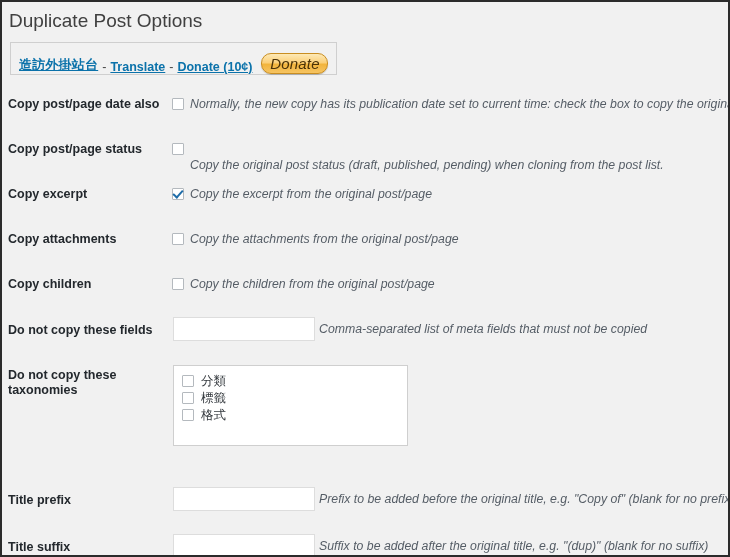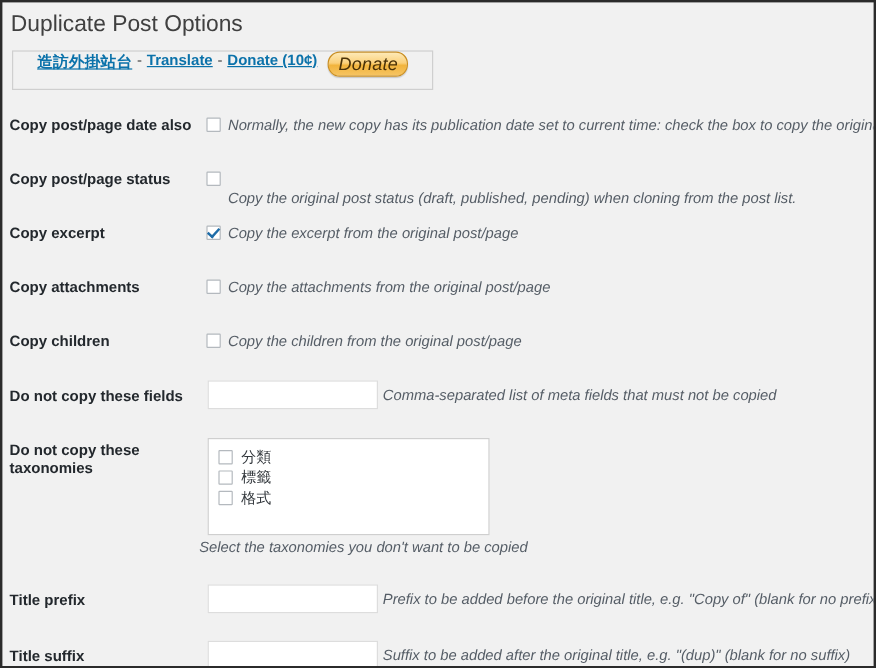--- a/index.html
+++ b/index.html
@@ -41,23 +41,23 @@
 
   
   .linkbar {
     position: absolute;
     left: 8px;
     top: 40px;
     height: 33px;
     box-sizing: border-box;
     border: 1px solid #cfcfcf;
     background: #f1f1f1;
-    padding: 0 20px;
+    padding: 0 8px;
     display: flex;
-    align-items: flex-start;
+    align-items: flex-end;
     white-space: nowrap;
   }
   .linkbar a {
     color: #0b72aa;
     text-decoration: underline;
     font-size: 12.5px;
     font-weight: 600;
     cursor: pointer;
   }
   .linkbar .lb-cjk {
@@ -272,21 +272,20 @@
     <div class="taxrow">
       <span class="tcb"></span>
       <span class="tlabel">標籤</span>
     </div>
     <div class="taxrow">
       <span class="tcb"></span>
       <span class="tlabel">格式</span>
     </div>
   </div>
 
-  <div class="taxhint">Select the taxonomies you don't want to be copied</div>
 
   <div class="row" style="top:489px;">
     <div class="row-label" style="top:2px;">Title prefix</div>
     <input class="txtinput" type="text" style="top: -4px;" placeholder="">
     <span class="desc" style="left:317px;top:1px;">Prefix to be added before the original title, e.g. "Copy of" (blank for no prefix)</span>
   </div>
 
   <div class="row" style="top:536px;">
     <div class="row-label" style="top:2px;">Title suffix</div>
     <input class="txtinput" type="text" style="top: -4px;" placeholder="">

